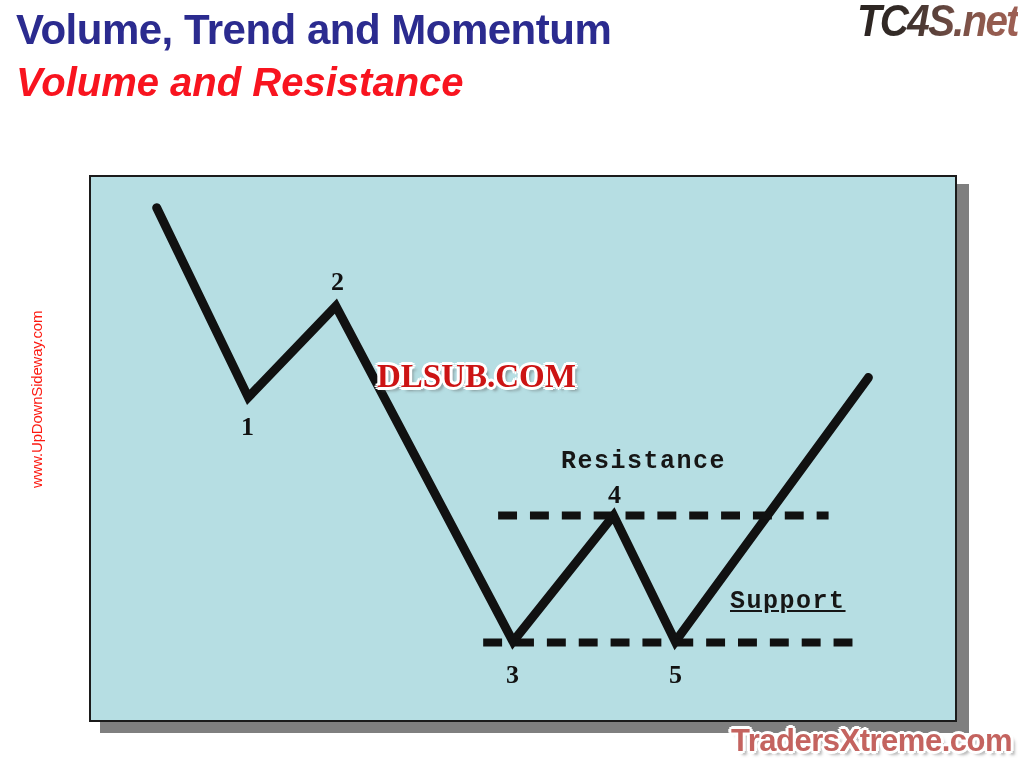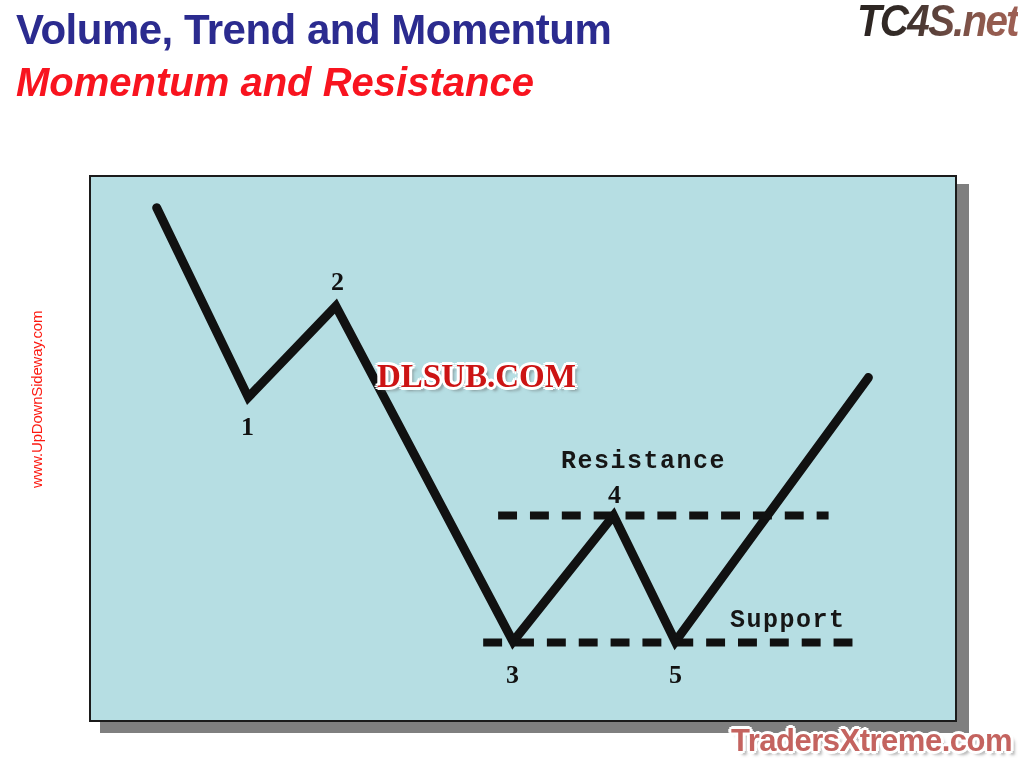--- a/index.html
+++ b/index.html
@@ -173,21 +173,21 @@
       -3px  0   0 #ffffff,  3px  0   0 #ffffff,
        0   -3px 0 #ffffff,  0    3px 0 #ffffff,
        4px  4px 3px rgba(100,100,100,0.5);
   }
 </style>
 </head>
 <body>
 
 <div id="title-block">
   <div id="main-title" style="color: rgb(43, 43, 143);">Volume, Trend and Momentum</div>
-  <div id="sub-title" style="color: rgb(248, 20, 31);">Momentum and Resistance</div>
+  <div id="sub-title" style="color: rgb(248, 20, 31);">Volume and Resistance</div>
 </div>
 
 <div id="tc4s-watermark">TC4S.net</div>
 
 <div id="vertical-watermark" style="color: rgb(252, 26, 17);">www.UpDownSideway.com</div>
 
 <div id="chart-shadow"></div>
 
 <div id="chart-frame" style="background: rgb(182, 222, 227);">
   <svg id="chart-svg" viewBox="0 0 868 547" preserveAspectRatio="none">
@@ -196,18 +196,18 @@
     <line id="support-line" stroke="#111111" stroke-width="8" stroke-dasharray="19,13" x1="394" y1="469" x2="773" y2="469"></line>
   </svg>
 
   <div class="point-label" id="lbl-1" style="left: 150px; top: 237px;">1</div>
   <div class="point-label" id="lbl-2" style="left: 240px; top: 92px;">2</div>
   <div class="point-label" id="lbl-3" style="left: 415px; top: 485px;">3</div>
   <div class="point-label" id="lbl-4" style="left: 517px; top: 305px;">4</div>
   <div class="point-label" id="lbl-5" style="left: 578px; top: 485px;">5</div>
 
   <div class="level-label" id="lbl-resistance" style="left: 470px; top: 272px;">Resistance</div>
-  <div class="level-label" id="lbl-support" style="left: 639px; top: 431px;">Support</div>
+  <div class="level-label" id="lbl-support" style="left: 639px; top: 412px; text-decoration: underline;">Support</div>
 </div>
 
 <div id="dlsub-watermark" style="color: rgb(204, 20, 20);">DLSUB.COM</div>
 
 <div id="traders-watermark" style="color: rgb(196, 99, 95); margin-top: 32px;">TradersXtreme.com</div>
 
 </body></html>

